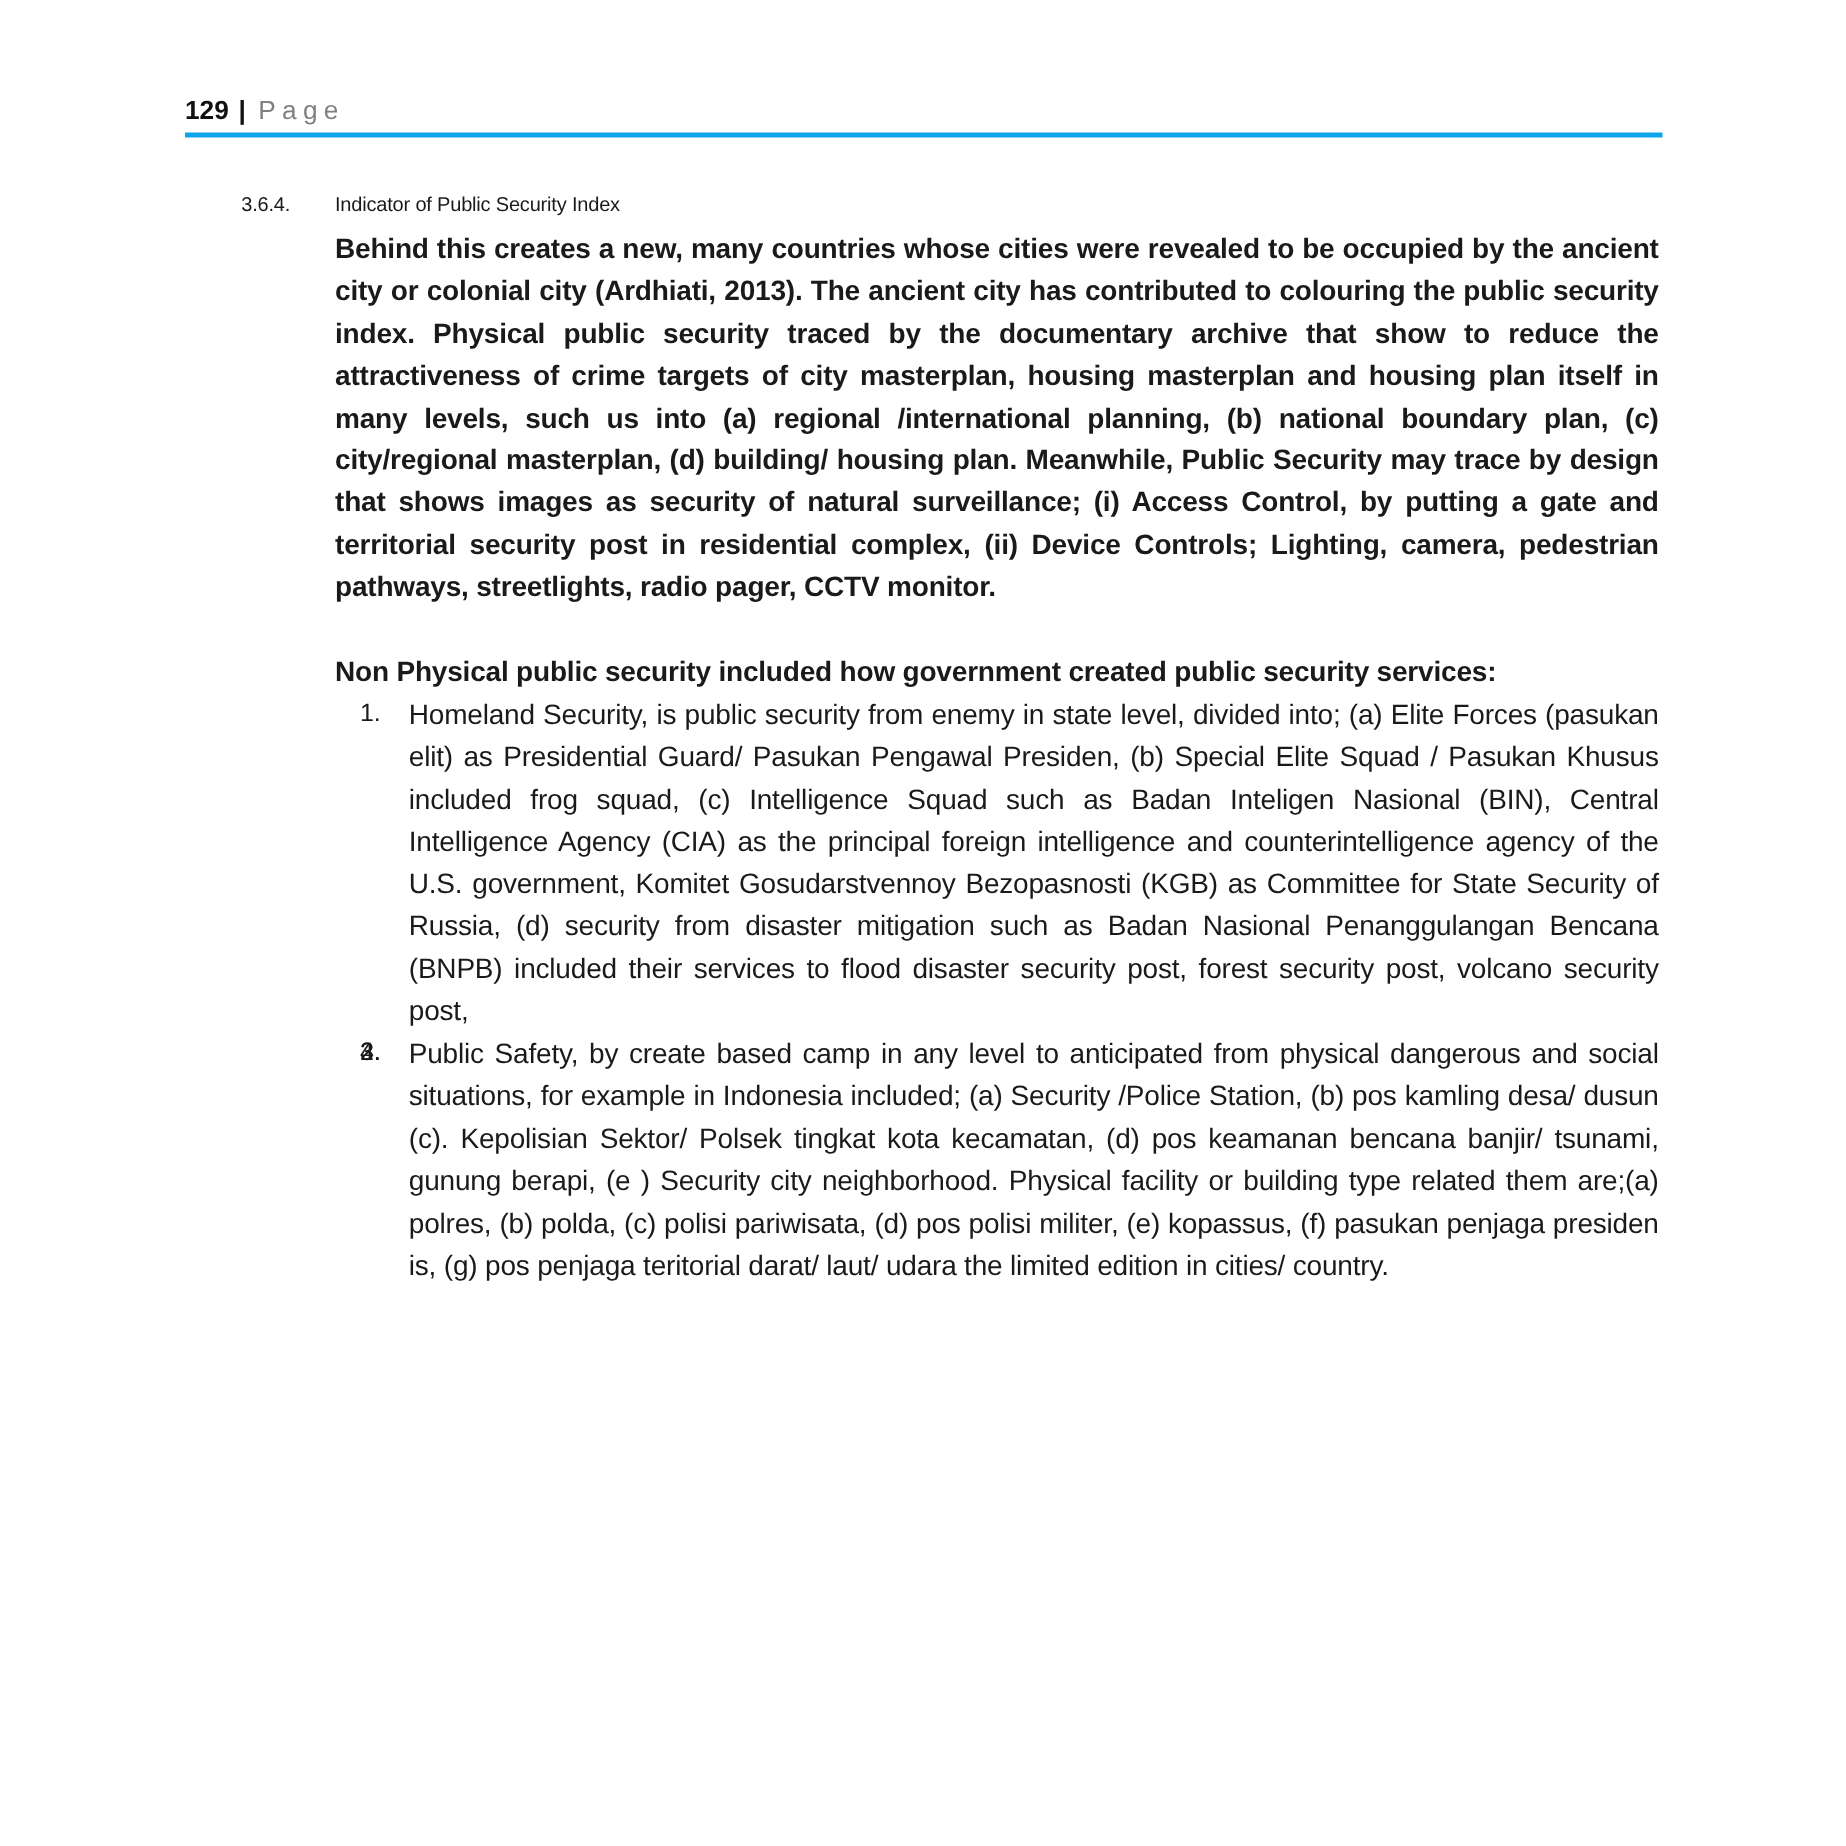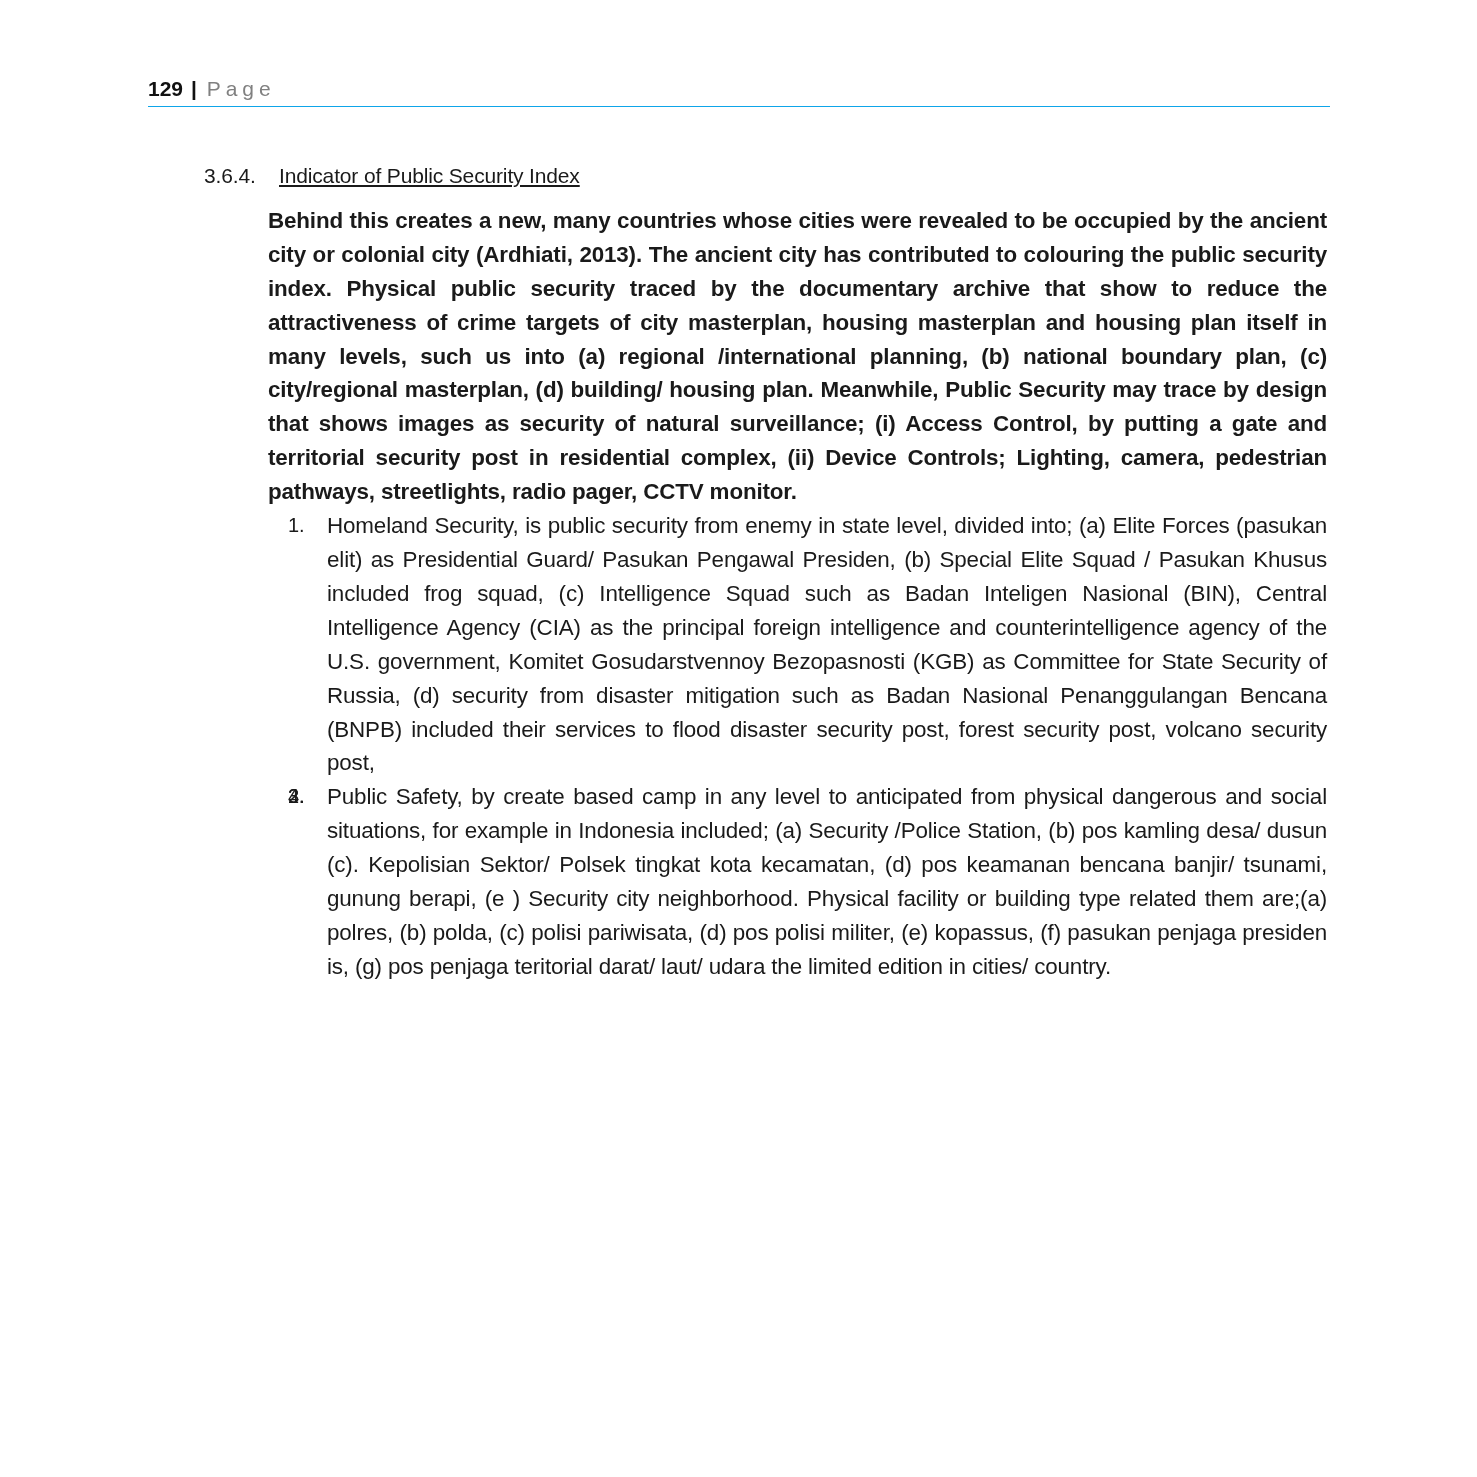--- a/index.html
+++ b/index.html
@@ -14,21 +14,21 @@
       overflow: hidden;
       font-family: "Liberation Sans", sans-serif;
       color: #1a1a1a;
     }
     .page-header {
       position: absolute;
       left: 148px;
       top: 74px;
       width: 1182px;
       height: 32px;
-      border-bottom: 1px solid #0ea5e9;
+      border-bottom: 4px solid #0ea5e9;
       font-family: "Liberation Sans", sans-serif;
       font-size: 21px;
       line-height: 30px;
     }
     .page-number {
       font-weight: bold;
       color: #111;
     }
     .page-sep {
       font-weight: bold;
@@ -44,25 +44,24 @@
       left: 268px;
       top: 148px;
       width: 1059px;
       font-size: 22.4px;
       line-height: 33.9px;
       font-weight: normal;
       letter-spacing: -0.15px;
     }
     .section-heading {
       position: relative;
-      margin: 11px;
+      margin: 0;
       font-weight: normal;
-      font-size: 21px;
+      font-size: 16px;
       line-height: 33.9px;
-      text-decoration: underline;
     }
     .section-num {
       position: absolute;
       left: -75px;
       top: 0;
     }
     .para {
       margin: 0;
       text-align: justify;
       font-weight: bold;
@@ -97,20 +96,21 @@
 </div>
 
 <div class="content">
   <h3 class="section-heading">
     <span class="section-num">3.6.4.</span>
     <span>Indicator of Public Security Index</span>
   </h3>
 
   <p class="para">Behind this creates a new, many countries whose cities were revealed to be occupied by the ancient city or colonial city (Ardhiati, 2013). The ancient city has contributed to colouring the public security index. Physical public security traced by the documentary archive that show to reduce the attractiveness of crime targets of city masterplan, housing masterplan and housing plan itself in many levels, such us into (a) regional /international planning, (b) national boundary plan, (c) city/regional masterplan, (d) building/ housing plan. Meanwhile, Public Security may trace by design that shows images as security of natural surveillance; (i) Access Control, by putting a gate and territorial security post in residential complex, (ii) Device Controls; Lighting, camera, pedestrian pathways, streetlights, radio pager, CCTV monitor.</p>
 
+  <p class="para gap">Non Physical public security included how government created public security services:</p>
 
   <ol class="services">
     <li>
       <span class="li-num">1.</span>
       <span>Homeland Security, is public security from enemy in state level, divided into; (a) Elite Forces (pasukan elit) as Presidential Guard/ Pasukan Pengawal Presiden, (b) Special Elite Squad / Pasukan Khusus included frog squad, (c) Intelligence Squad such as Badan Inteligen Nasional (BIN), Central Intelligence Agency (CIA) as the principal foreign intelligence and counterintelligence agency of the U.S. government, Komitet Gosudarstvennoy Bezopasnosti (KGB) as Committee for State Security of Russia, (d) security from disaster mitigation such as Badan Nasional Penanggulangan Bencana (BNPB) included their services to flood disaster security post, forest security post, volcano security post,</span>
     </li>
     <li>
       <span class="li-num">2.</span>
     </li>
     <li>

